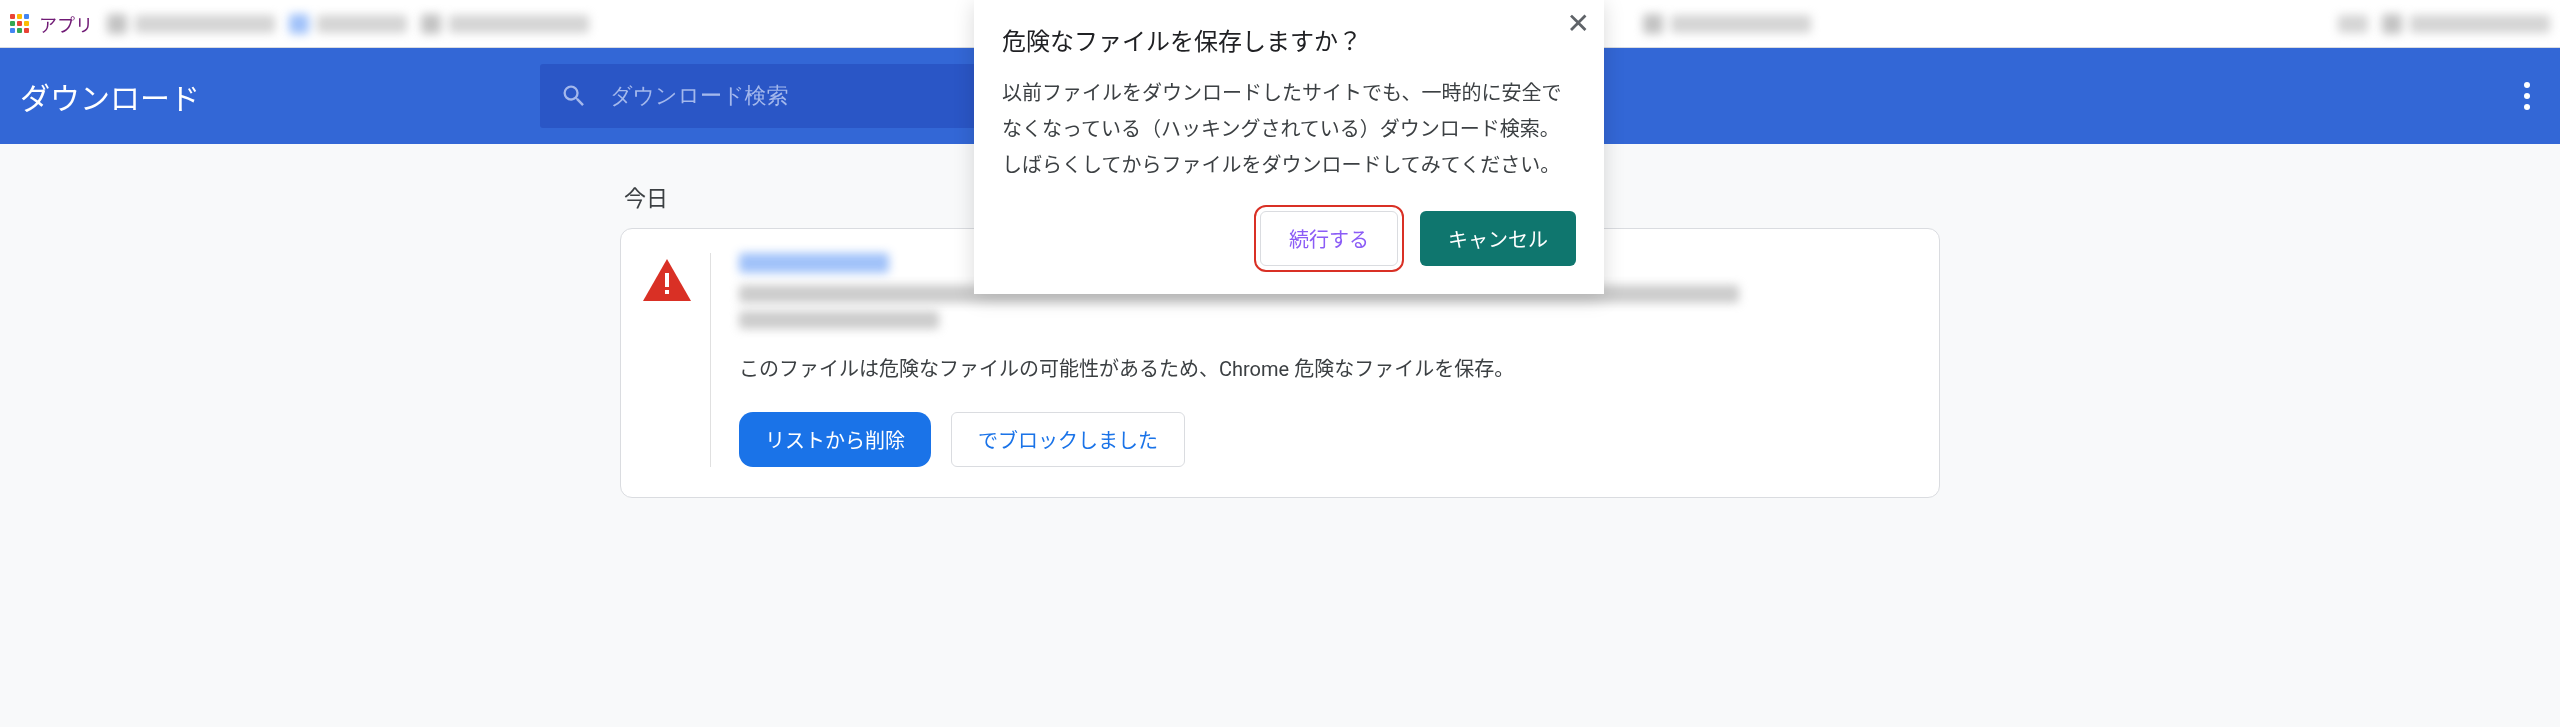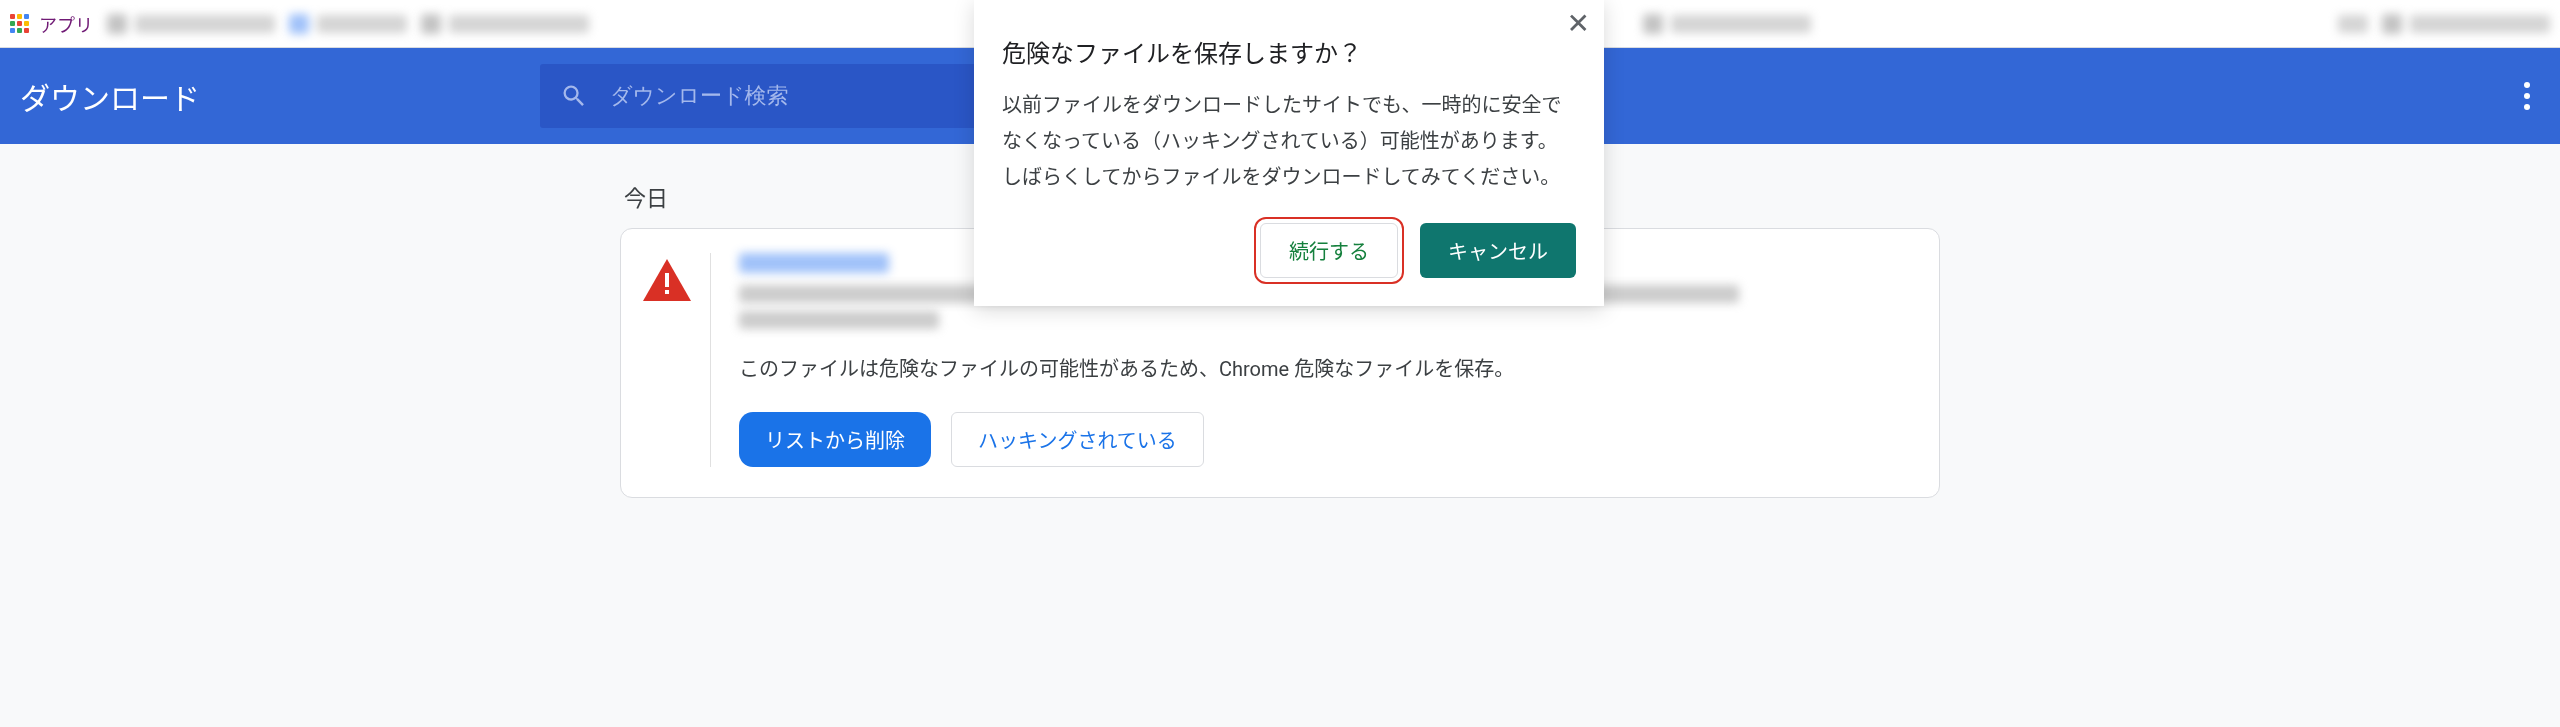--- a/index.html
+++ b/index.html
@@ -159,21 +159,21 @@
       font-size: 28px;
       color: #5f6368;
       cursor: pointer;
       background: none;
       border: none;
       line-height: 1;
     }
     .dialog-title {
       font-size: 24px;
       color: #202124;
-      padding-top: 34px;
+      padding-top: 22px;
       padding-bottom: 18px;
       font-weight: 400;
     }
     .dialog-body {
       font-size: 20px;
       color: #3c4043;
       line-height: 1.8;
       margin-bottom: 28px;
     }
     .dialog-actions {
@@ -183,21 +183,21 @@
     }
     .dialog-btn {
       font-size: 20px;
       padding: 12px 28px;
       border-radius: 6px;
       cursor: pointer;
       font-family: inherit;
     }
     .dialog-btn-continue {
       background: #fff;
-      color: #15803d;
+      color: #8b5cf6;
       border: 1px solid #dadce0;
       outline: 2px solid #d93025;
       outline-offset: 4px;
     }
     .dialog-btn-cancel {
       background: #0f766e;
       color: #fff;
       border: none;
     }
   </style>
@@ -271,28 +271,28 @@
           <rect x="22" y="31" width="4" height="4" fill="#fff"></rect>
         </svg>
       </div>
       <div class="card-body">
         <div class="file-name-blur"></div>
         <div class="file-url-blur"></div>
         <div class="file-url-blur line2"></div>
         <div class="warning-text">このファイルは危険なファイルの可能性があるため、Chrome 危険なファイルを保存。</div>
         <div class="card-actions">
           <button class="btn btn-primary">リストから削除</button>
-          <button class="btn btn-outline">ハッキングされている</button>
+          <button class="btn btn-outline">でブロックしました</button>
         </div>
       </div>
     </div>
   </div>
 </div>
 
 <div class="dialog">
   <button class="dialog-close">✕</button>
   <div class="dialog-title">危険なファイルを保存しますか？</div>
-  <div class="dialog-body">以前ファイルをダウンロードしたサイトでも、一時的に安全でなくなっている（ハッキングされている）可能性があります。しばらくしてからファイルをダウンロードしてみてください。</div>
+  <div class="dialog-body">以前ファイルをダウンロードしたサイトでも、一時的に安全でなくなっている（ハッキングされている）ダウンロード検索。しばらくしてからファイルをダウンロードしてみてください。</div>
   <div class="dialog-actions">
     <button class="dialog-btn dialog-btn-continue">続行する</button>
     <button class="dialog-btn dialog-btn-cancel">キャンセル</button>
   </div>
 </div>
 
 </body></html>

